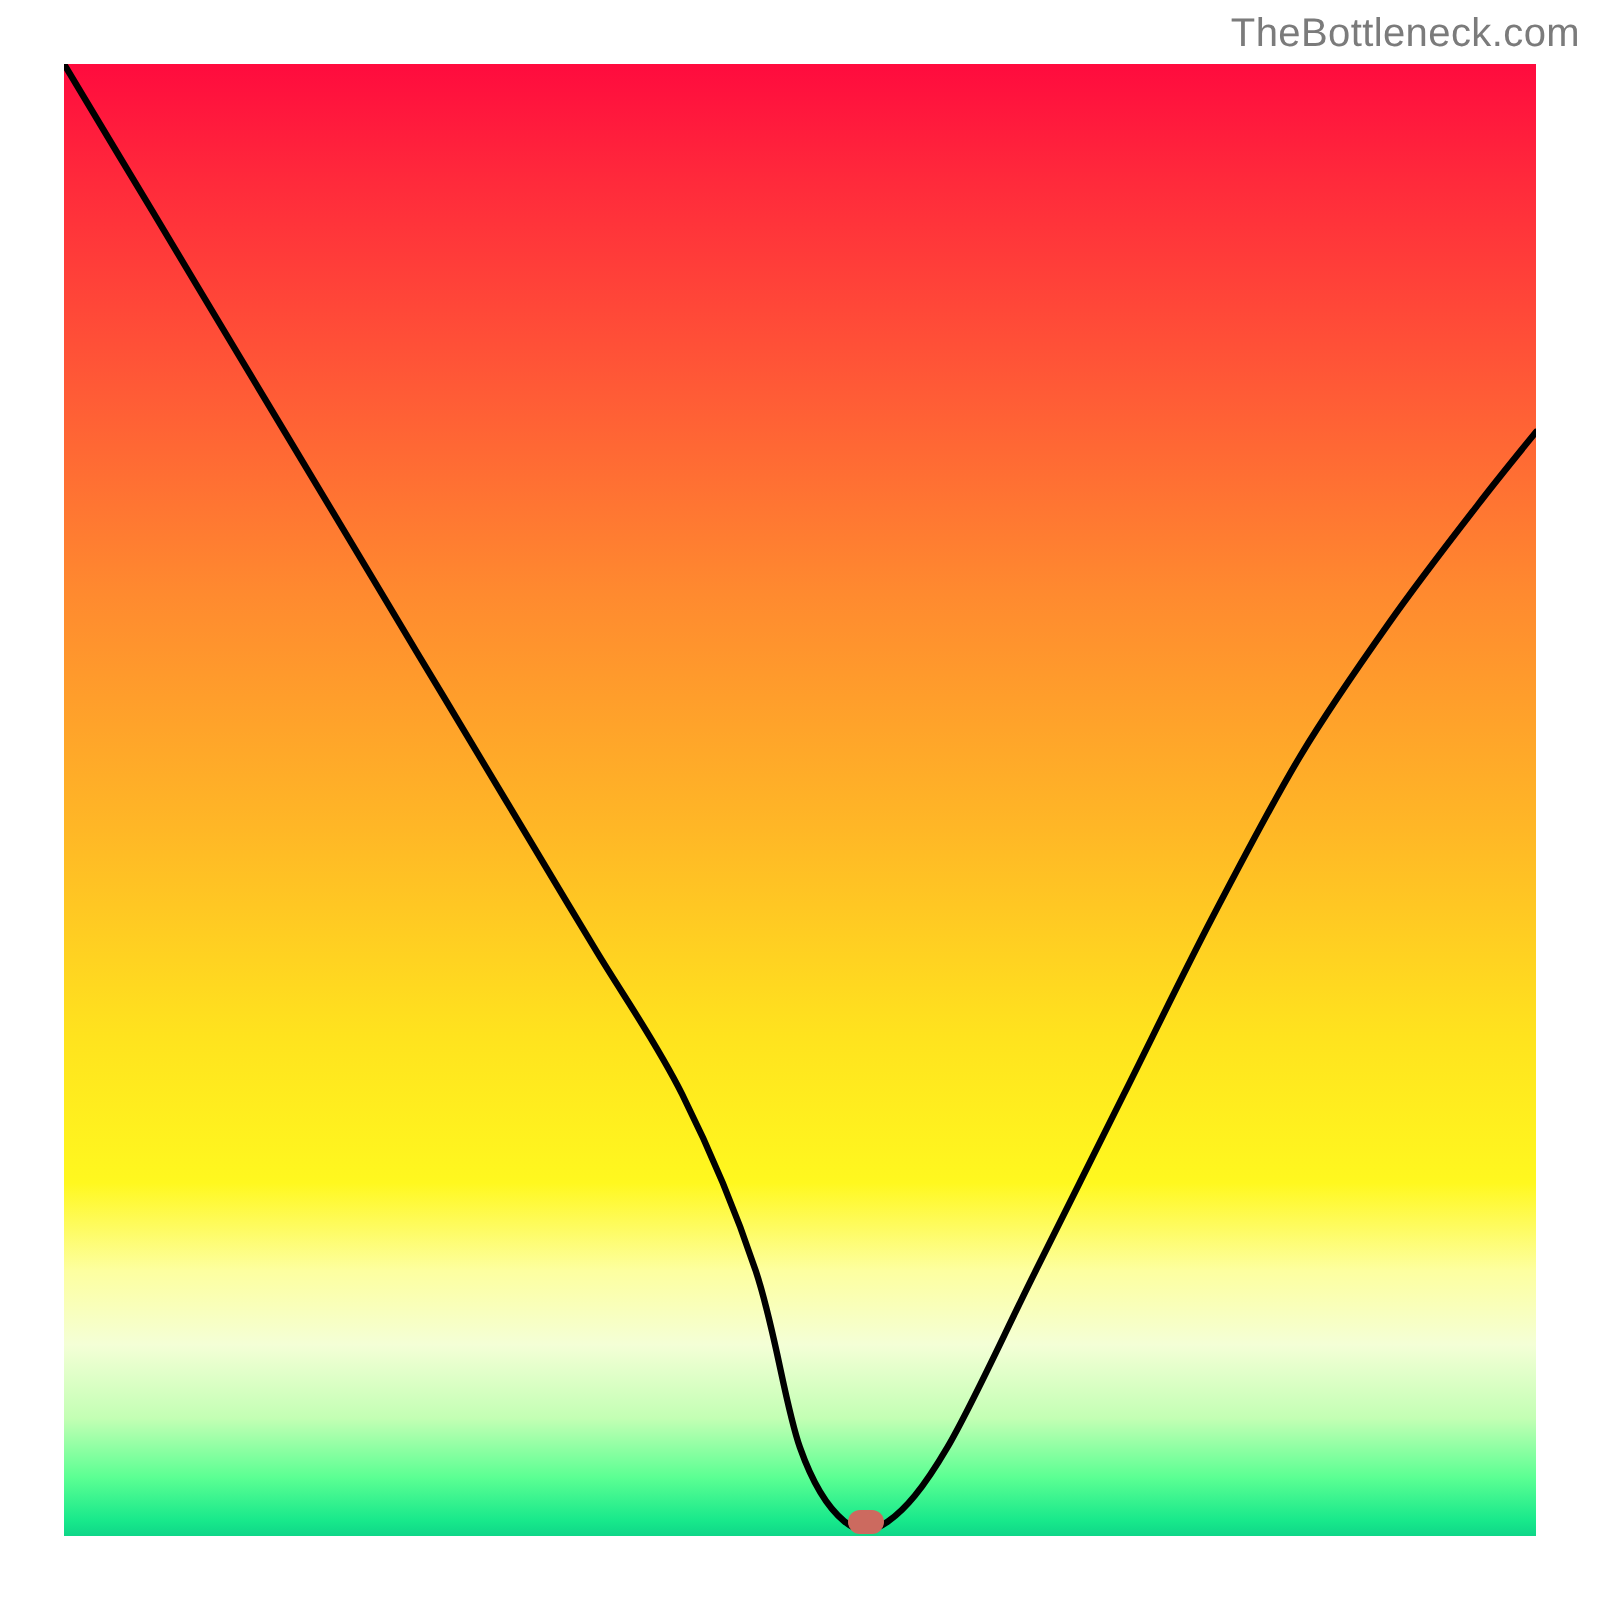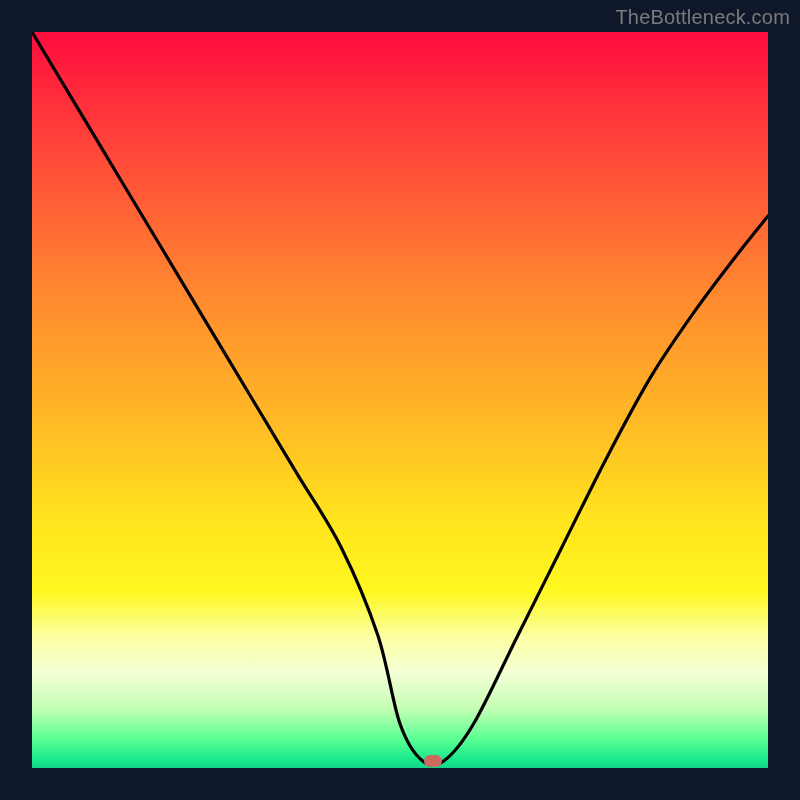--- a/index.html
+++ b/index.html
@@ -8,21 +8,21 @@
     width: 800px;
     height: 800px;
     background: #000;
     overflow: hidden;
     font-family: Arial, Helvetica, sans-serif;
   }
   .frame {
     position: relative;
     width: 800px;
     height: 800px;
-    background: #0f172a;
+    background: #ffffff;
   }
   .plot-area {
     position: absolute;
     left: 32px;
     top: 32px;
     width: 736px;
     height: 736px;
     background: linear-gradient(
       to bottom,
       #ff0b3e 0%,

